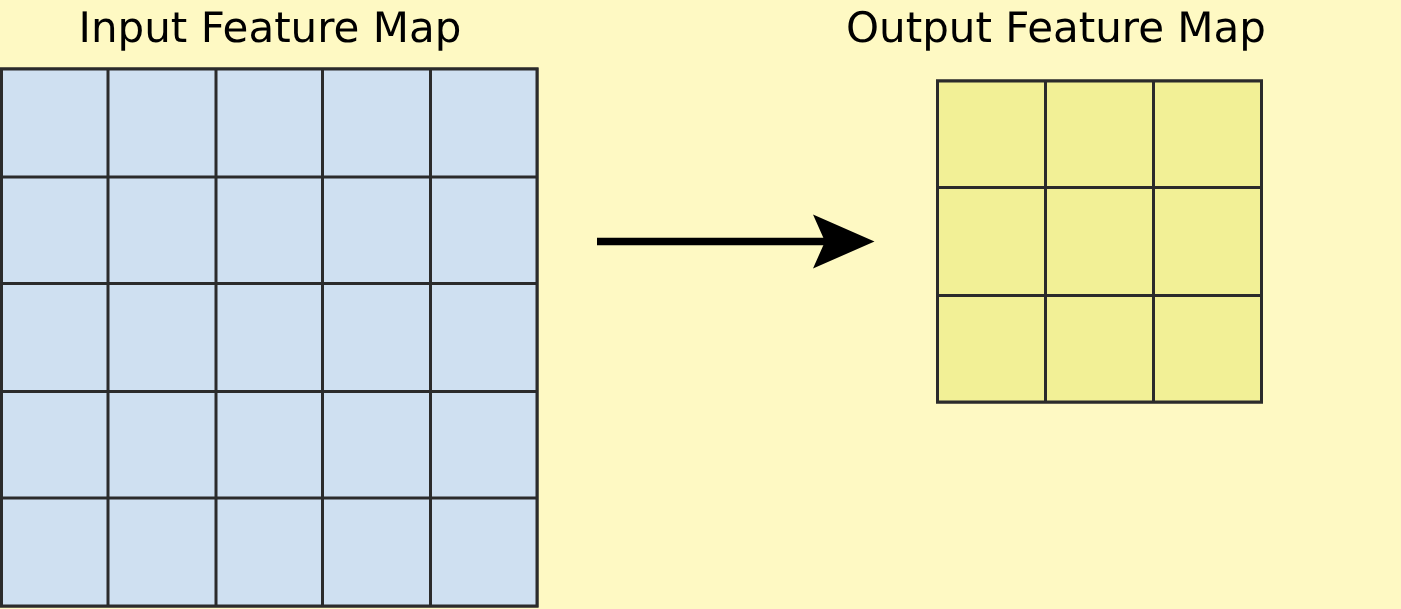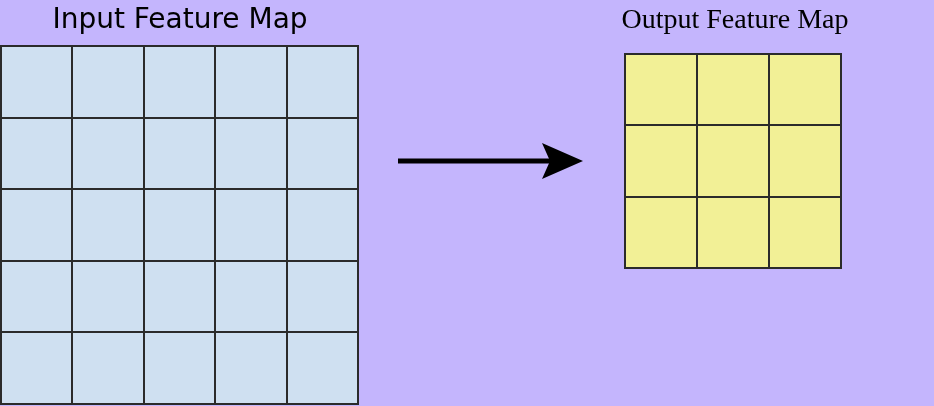--- a/index.html
+++ b/index.html
@@ -4,43 +4,42 @@
 <style>
   html, body {
     margin: 0;
     padding: 0;
     background: #ffffff;
   }
   #canvas {
     position: relative;
     width: 934px;
     height: 406px;
-    background: #c4b5fd;
+    background: #fef9c3;
     overflow: hidden;
     font-family: "DejaVu Sans", sans-serif;
   }
 
   .title {
     position: absolute;
     font-size: 28px;
     color: #000000;
     white-space: nowrap;
     text-align: center;
     line-height: 34px;
   }
   #input-title {
     left: 0px;
     top: 2px;
     width: 360px;
   }
   #output-title {
-    left: 555px;
+    left: 524px;
     top: 2px;
     width: 360px;
-    font-family: Liberation Serif, serif;
   }
 
   .grid {
     position: absolute;
     display: grid;
     box-sizing: border-box;
     border-top: 2px solid #2b2b2b;
     border-left: 2px solid #2b2b2b;
     background: #2b2b2b;
     gap: 2px;

